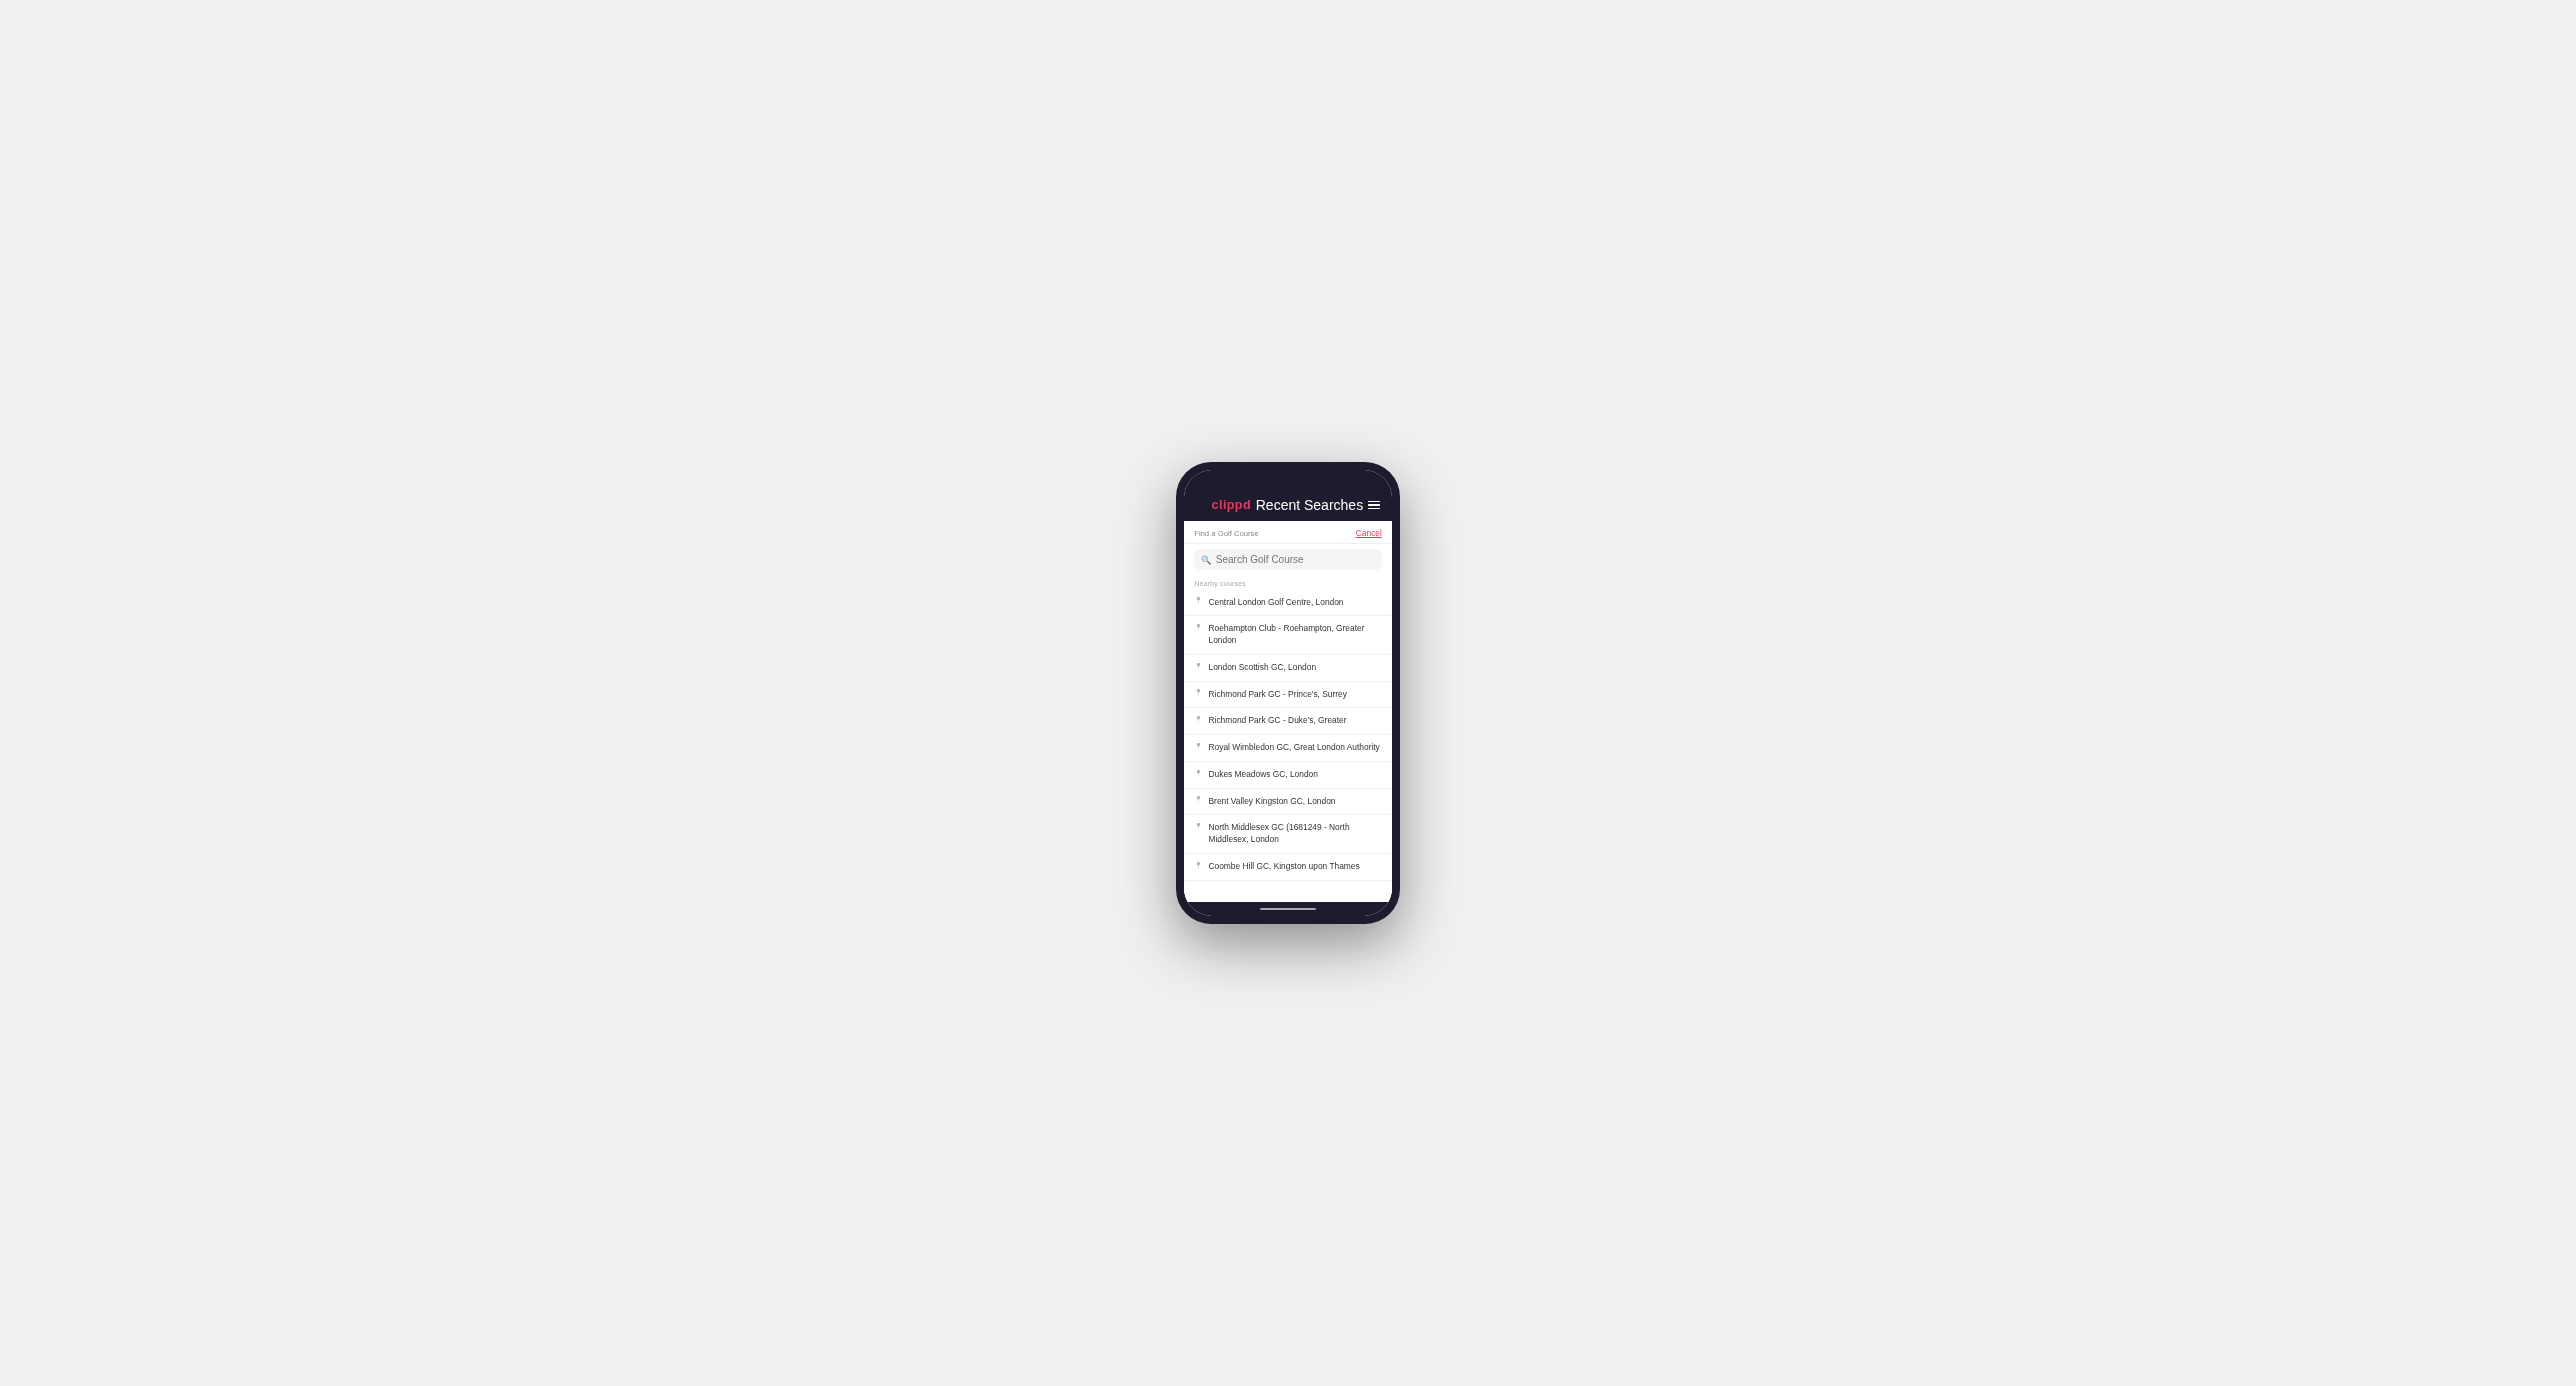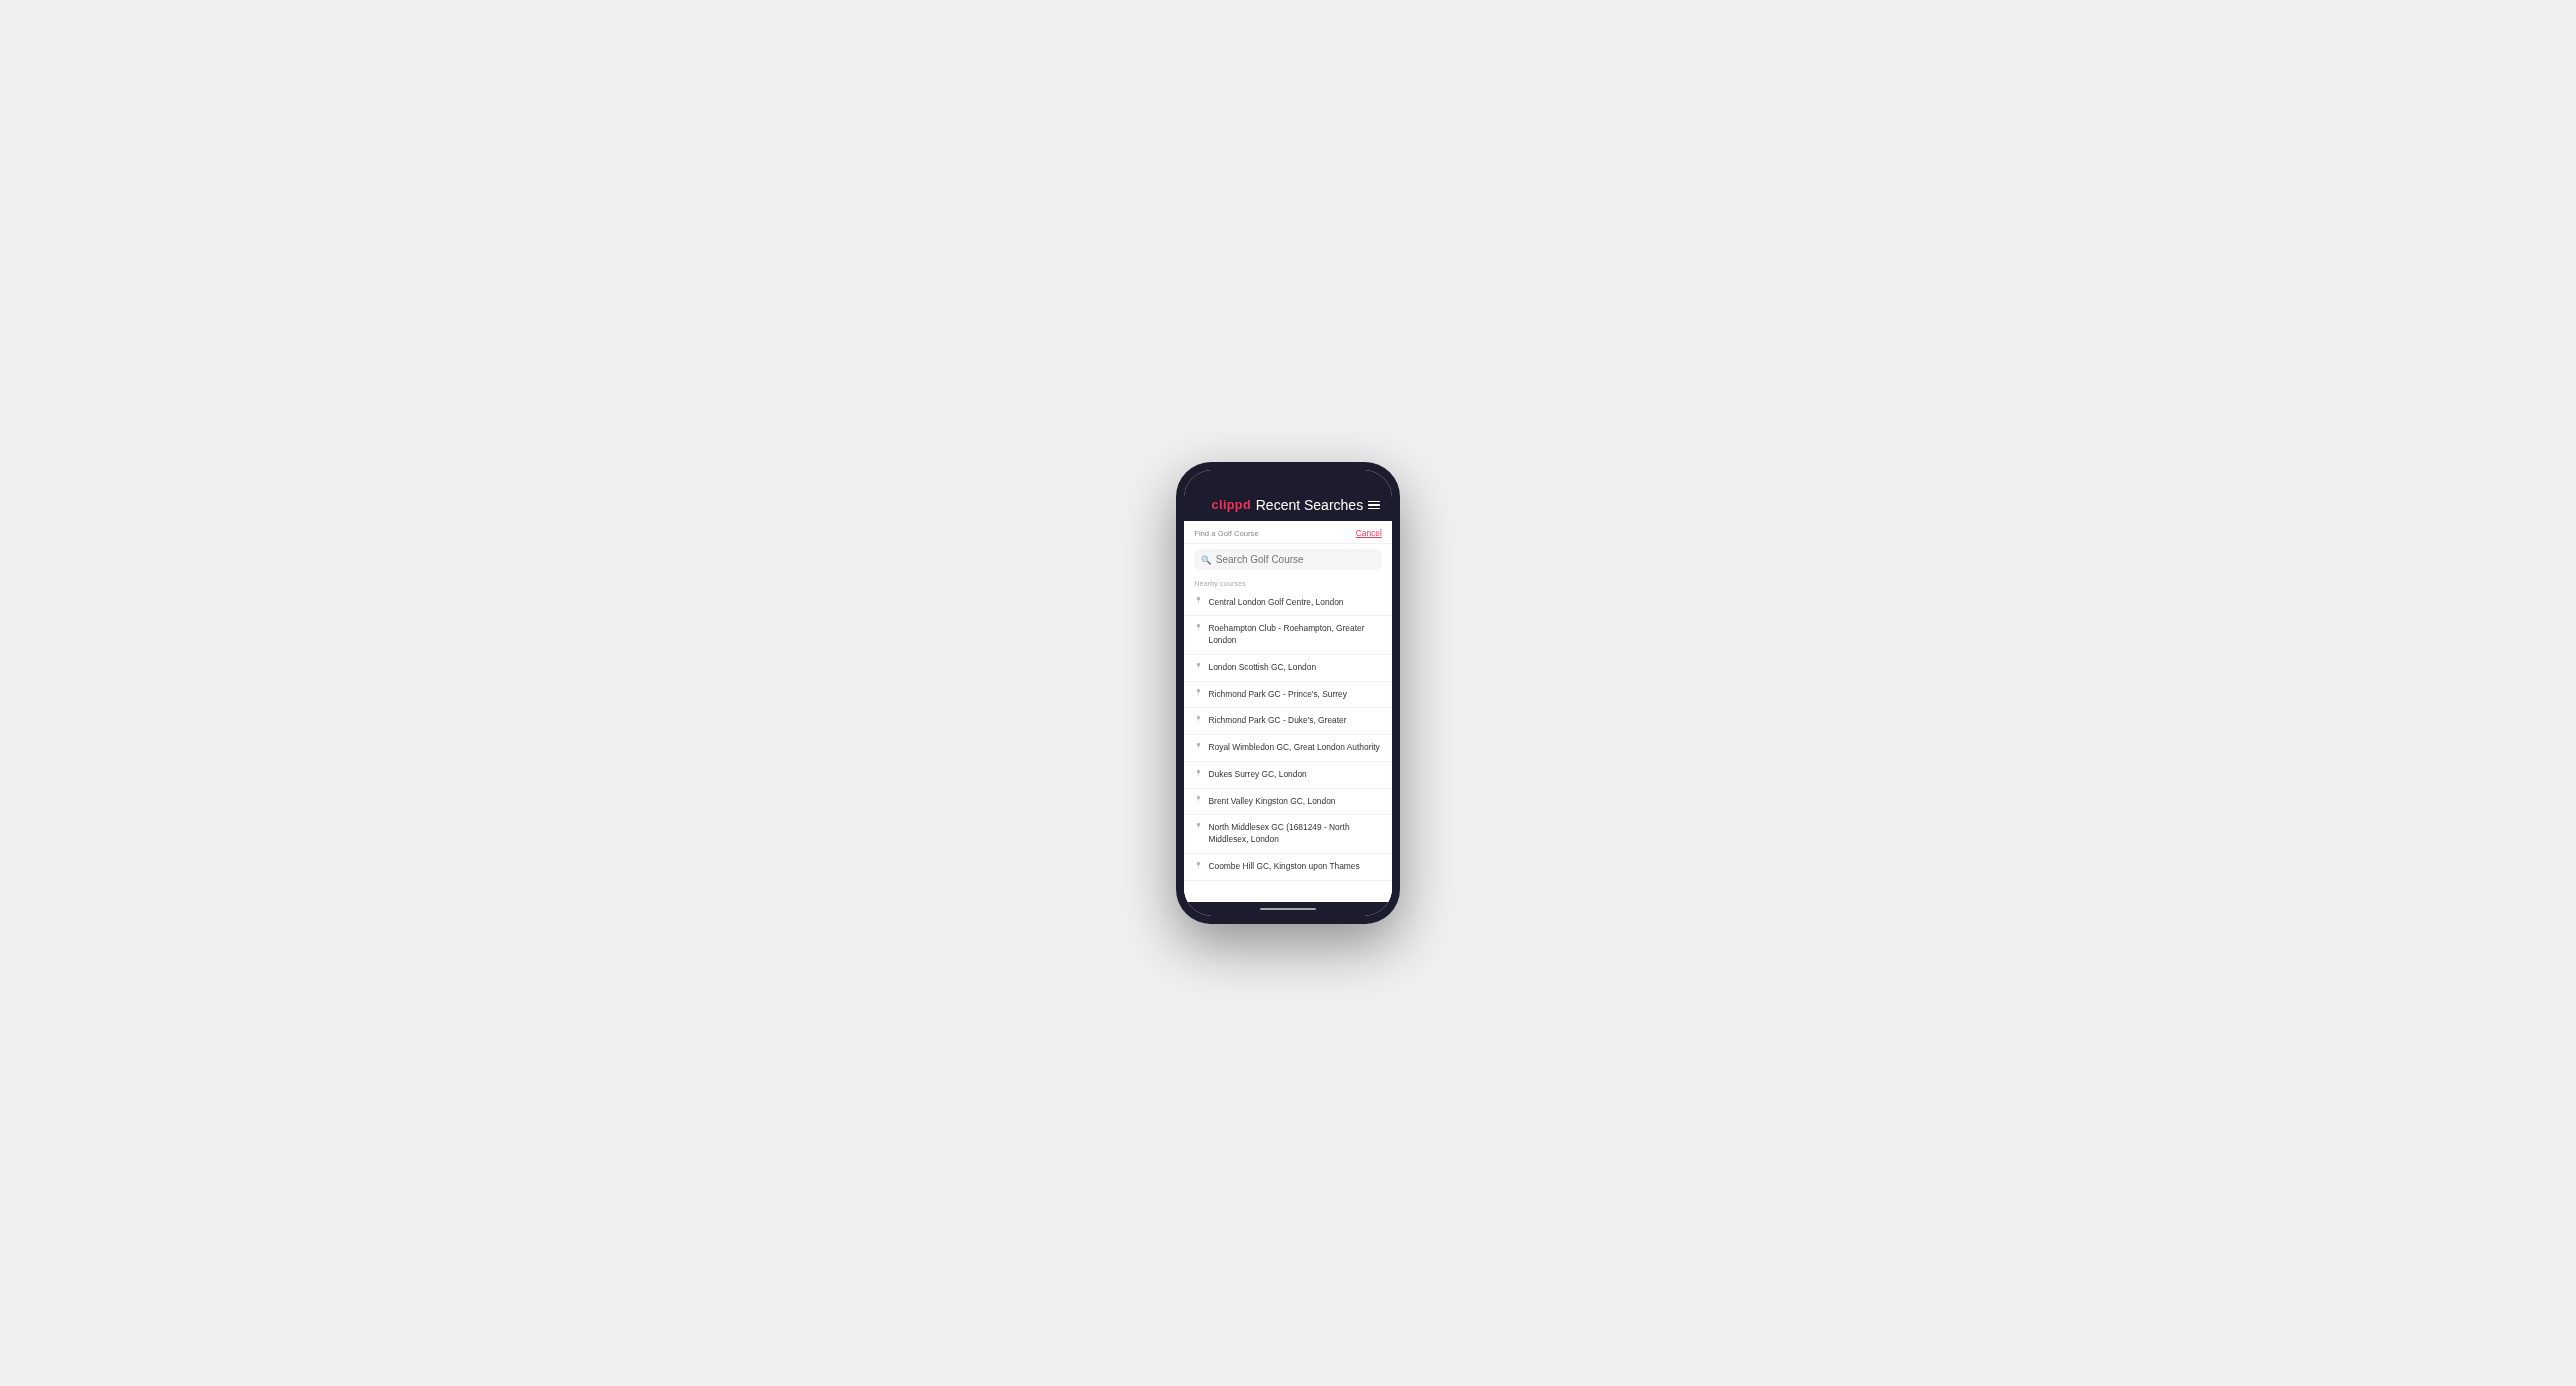--- a/index.html
+++ b/index.html
@@ -250,21 +250,21 @@
           <div class="course-item">
             <span class="pin-icon" style="font-size: 7px; filter: grayscale(100%) opacity(0.5);">📍</span>
             <span class="course-name">Richmond Park GC - Duke's, Greater</span>
           </div>
           <div class="course-item">
             <span class="pin-icon" style="font-size: 7px; filter: grayscale(100%) opacity(0.5);">📍</span>
             <span class="course-name">Royal Wimbledon GC, Great London Authority</span>
           </div>
           <div class="course-item">
             <span class="pin-icon" style="font-size: 7px; filter: grayscale(100%) opacity(0.5);">📍</span>
-            <span class="course-name">Dukes Surrey GC, London</span>
+            <span class="course-name">Dukes Meadows GC, London</span>
           </div>
           <div class="course-item">
             <span class="pin-icon" style="font-size: 7px; filter: grayscale(100%) opacity(0.5);">📍</span>
             <span class="course-name">Brent Valley Kingston GC, London</span>
           </div>
           <div class="course-item">
             <span class="pin-icon" style="font-size: 7px; filter: grayscale(100%) opacity(0.5);">📍</span>
             <span class="course-name">North Middlesex GC (1681249 - North Middlesex, London</span>
           </div>
           <div class="course-item">

